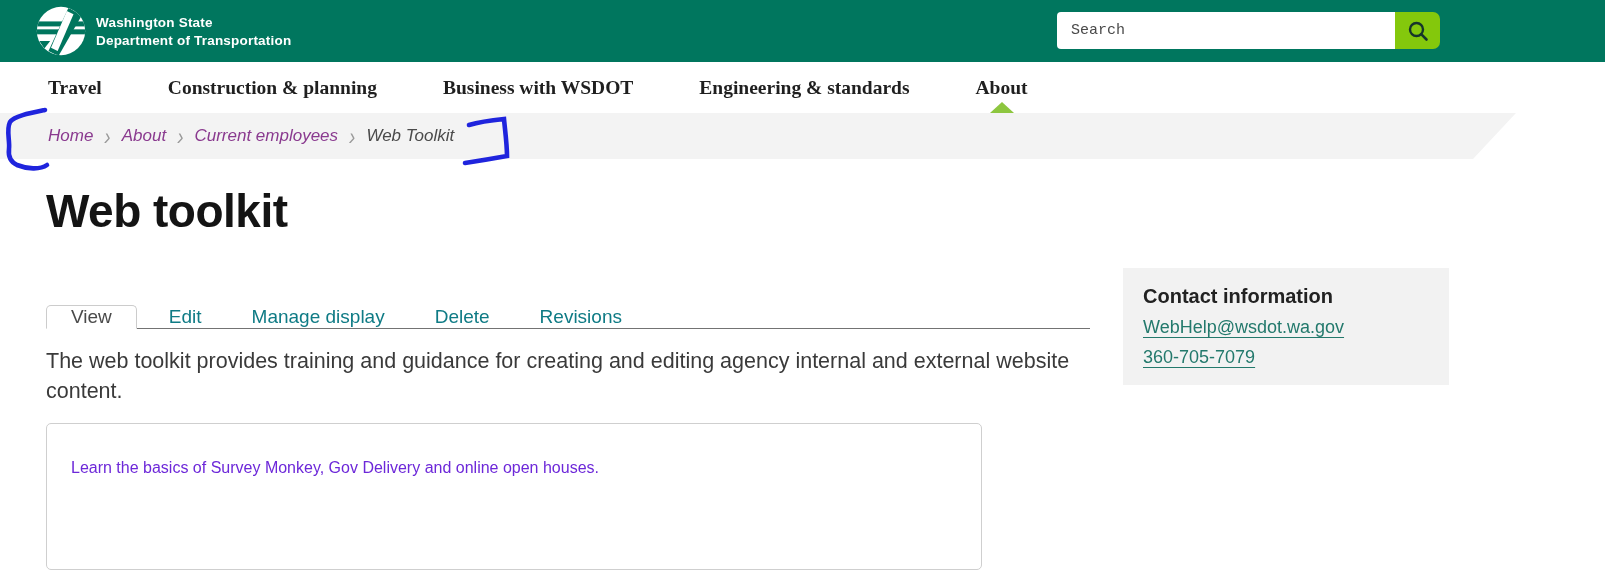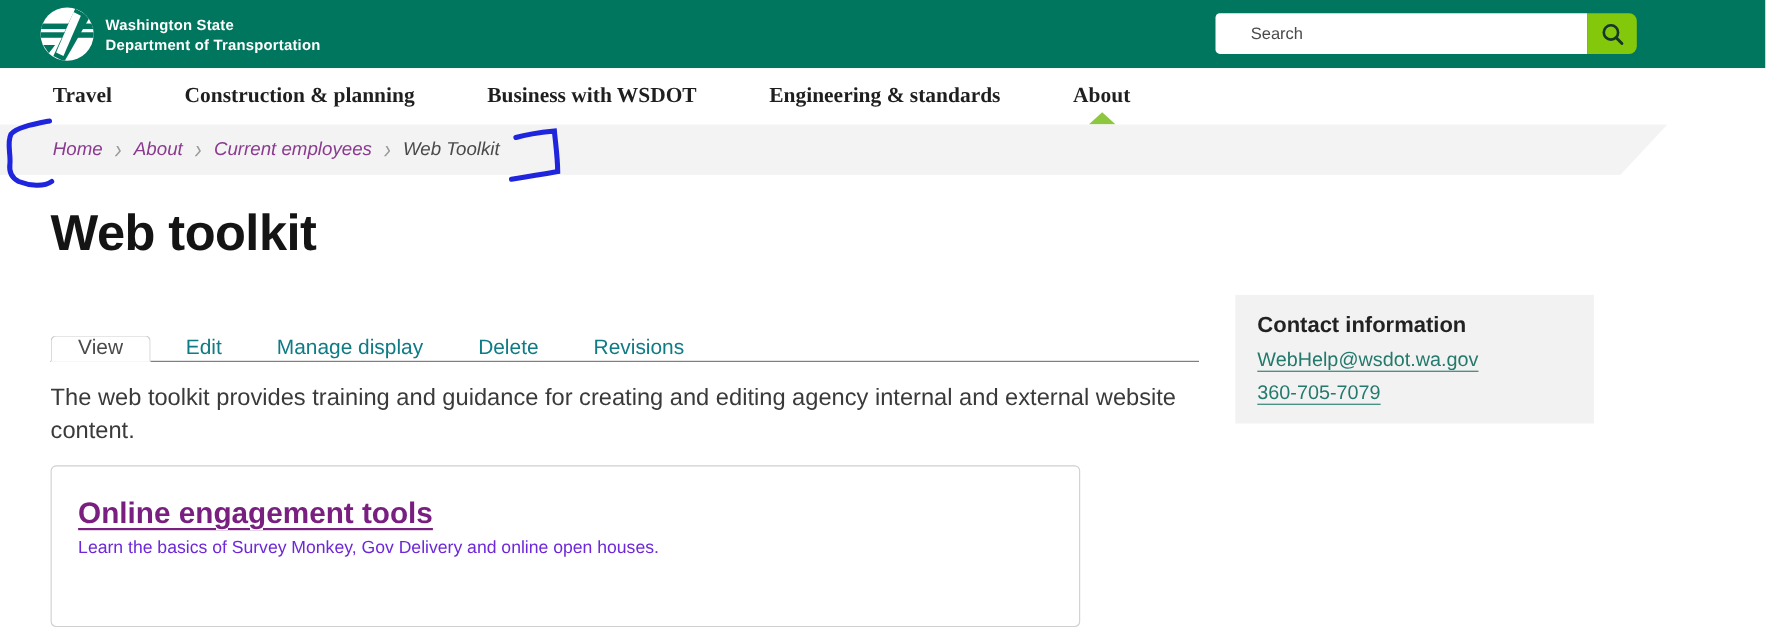--- a/index.html
+++ b/index.html
@@ -30,23 +30,23 @@
   .brand{
     position:absolute;left:96px;top:14px;color:#ffffff;
     font-size:13.5px;font-weight:bold;line-height:1.3;letter-spacing:.2px;
   }
   .search-wrap{
     position:absolute;left:1057px;top:12px;width:383px;height:37px;
     display:flex;
   }
   .search-input{
     flex:0 0 338px;height:37px;border:none;outline:none;
-    border-radius:4px 0 0 4px;padding:0 32px;
-    font-family:Liberation Sans, sans-serif;
-    font-size:15px;color:#333;background:#fff;margin-left:48px;
+    border-radius:4px 0 0 4px;padding:0 14px;
+    font-family:Liberation Mono, monospace;
+    font-size:15px;color:#333;background:#fff;
   }
   .search-input::placeholder{color:#4a4a4a;opacity:1;}
   .search-btn{
     flex:0 0 45px;height:37px;border:none;cursor:pointer;
     background:var(--search_button_lime);
     border-radius:0 7px 7px 0;
     display:flex;align-items:center;justify-content:center;
   }
   
   .nav{
@@ -210,21 +210,20 @@
         <span>Delete</span>
       </div>
     <div class="tab">
         <span>Revisions</span>
       </div>
   </div>
 
   <p class="intro">The web toolkit provides training and guidance for creating and editing agency internal and external website content.</p>
 
   <div class="card">
-    <a class="card-title">Online engagement tools</a>
     <p class="card-desc">Learn the basics of Survey Monkey, Gov Delivery and online open houses.</p>
   </div>
 </div>
 
 <div class="contact-box">
   <div class="contact-heading">Contact information</div>
   <a class="contact-link">WebHelp@wsdot.wa.gov</a>
   <a class="contact-link">360-705-7079</a>
 </div>
 

